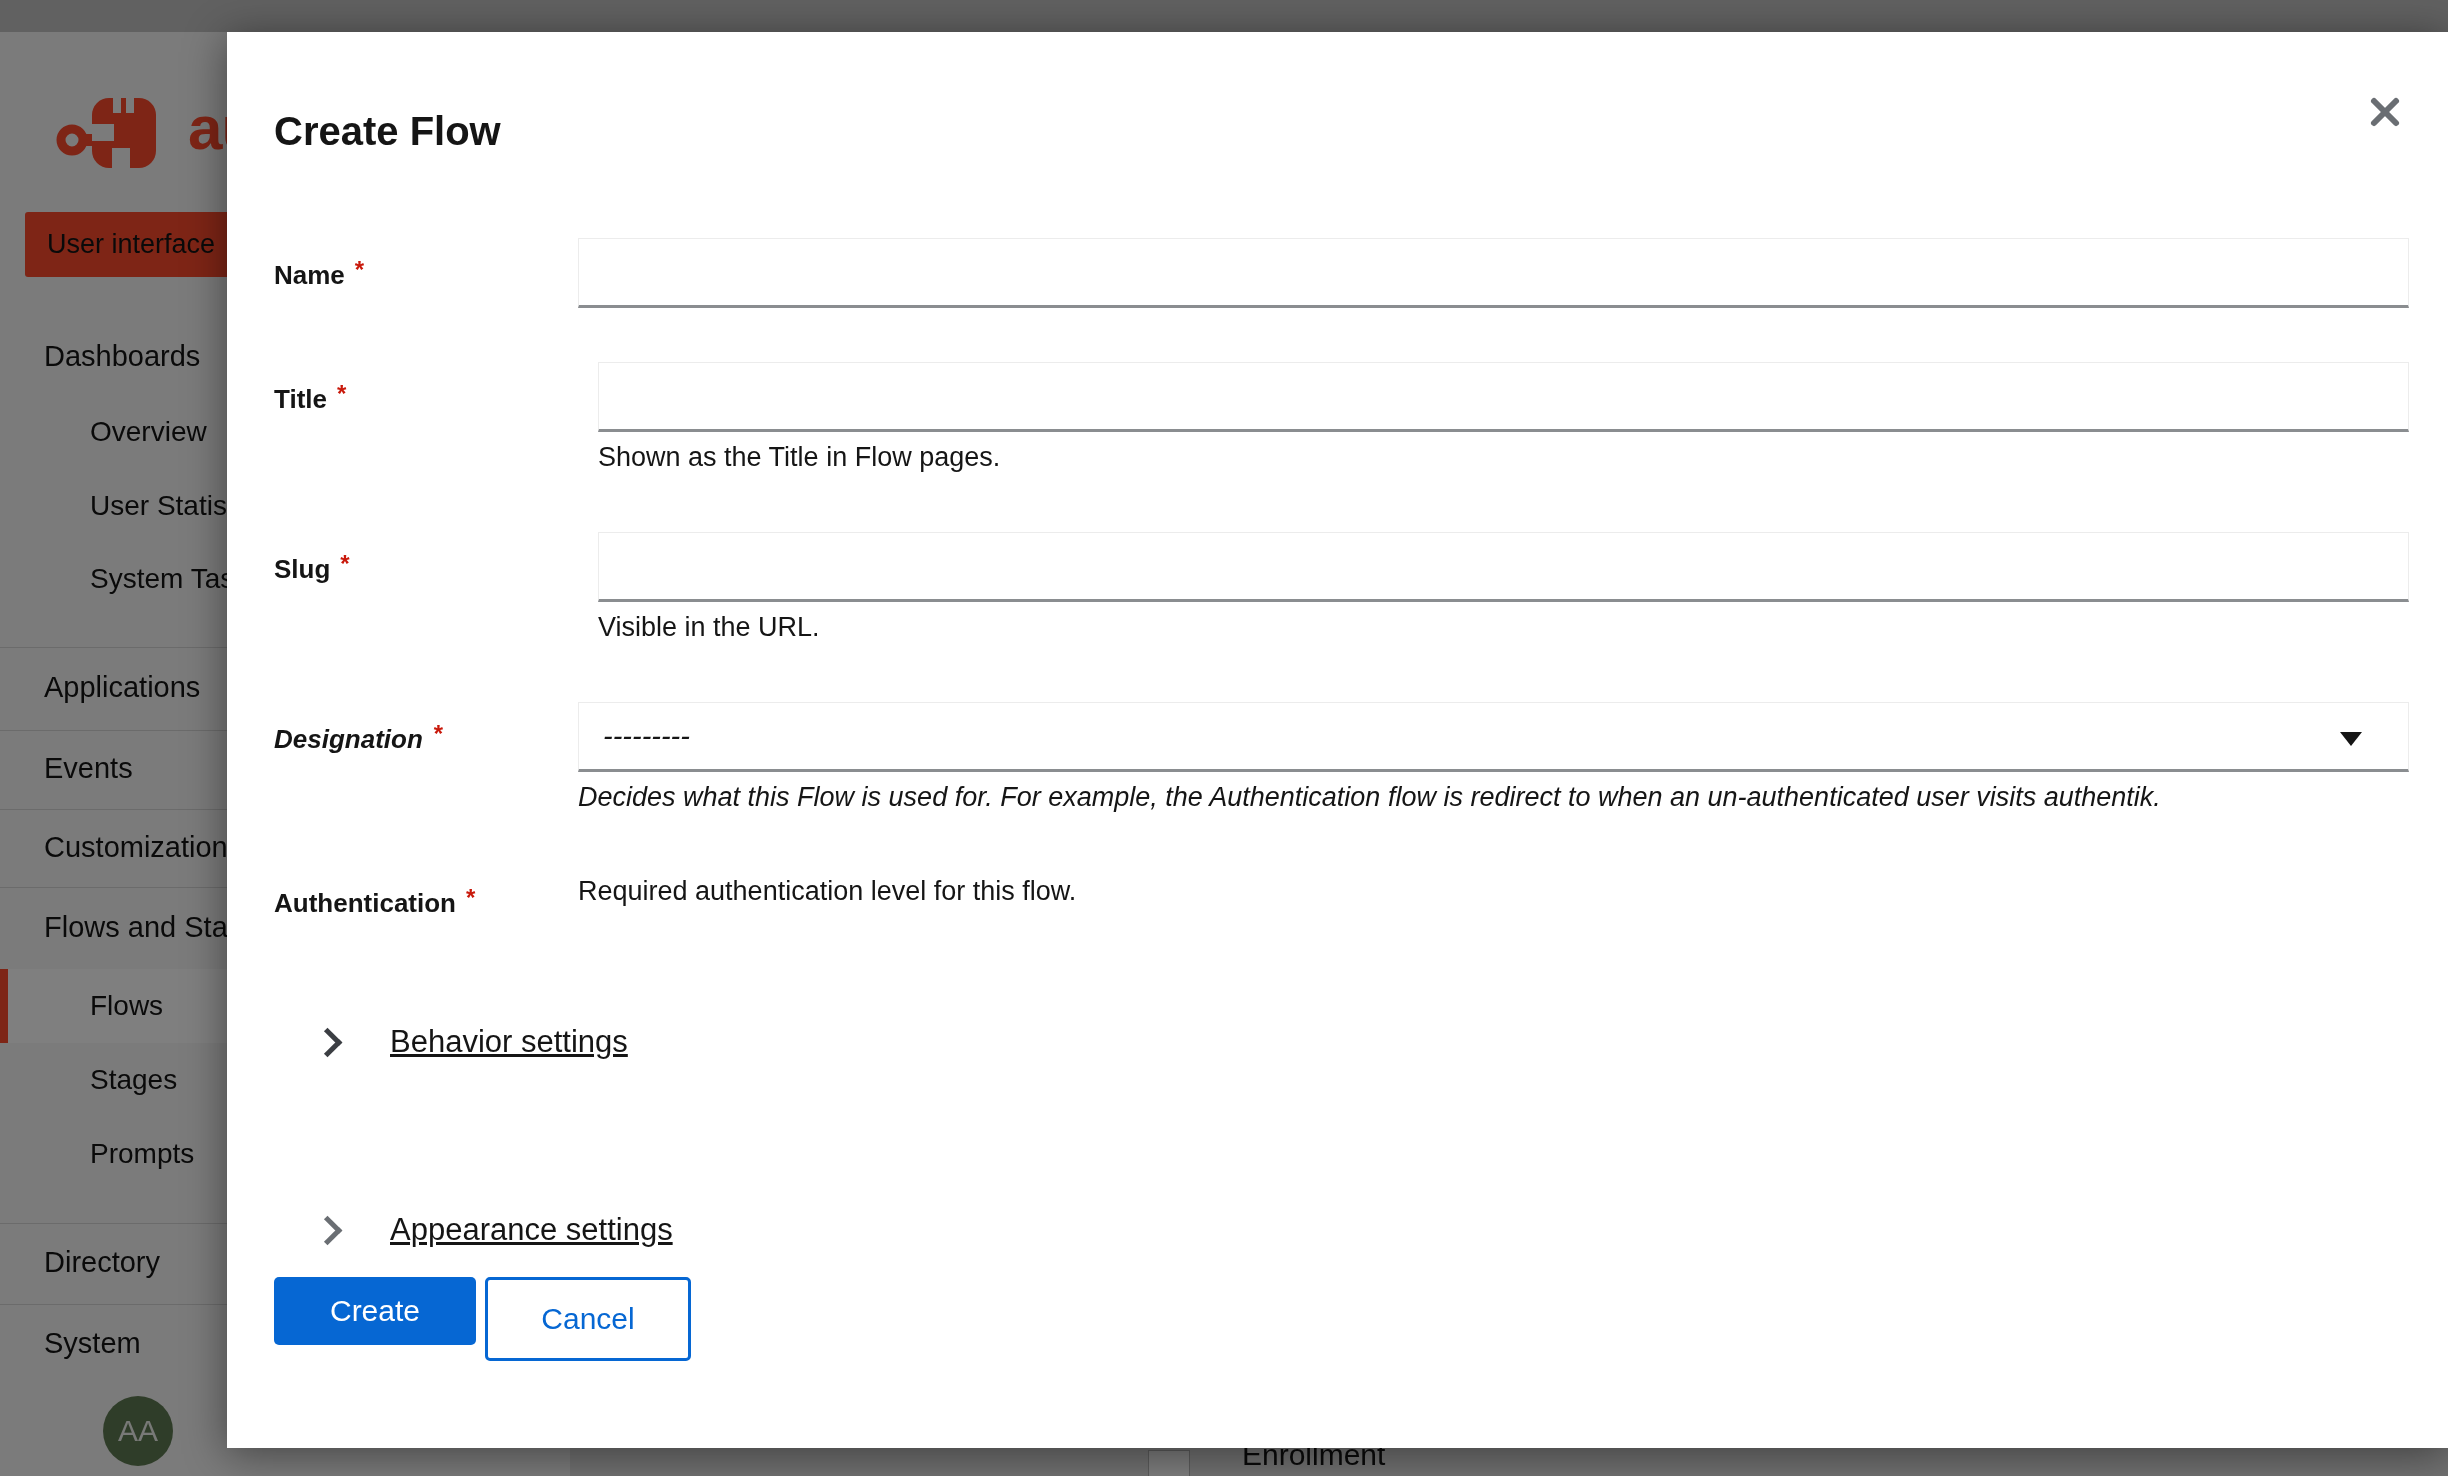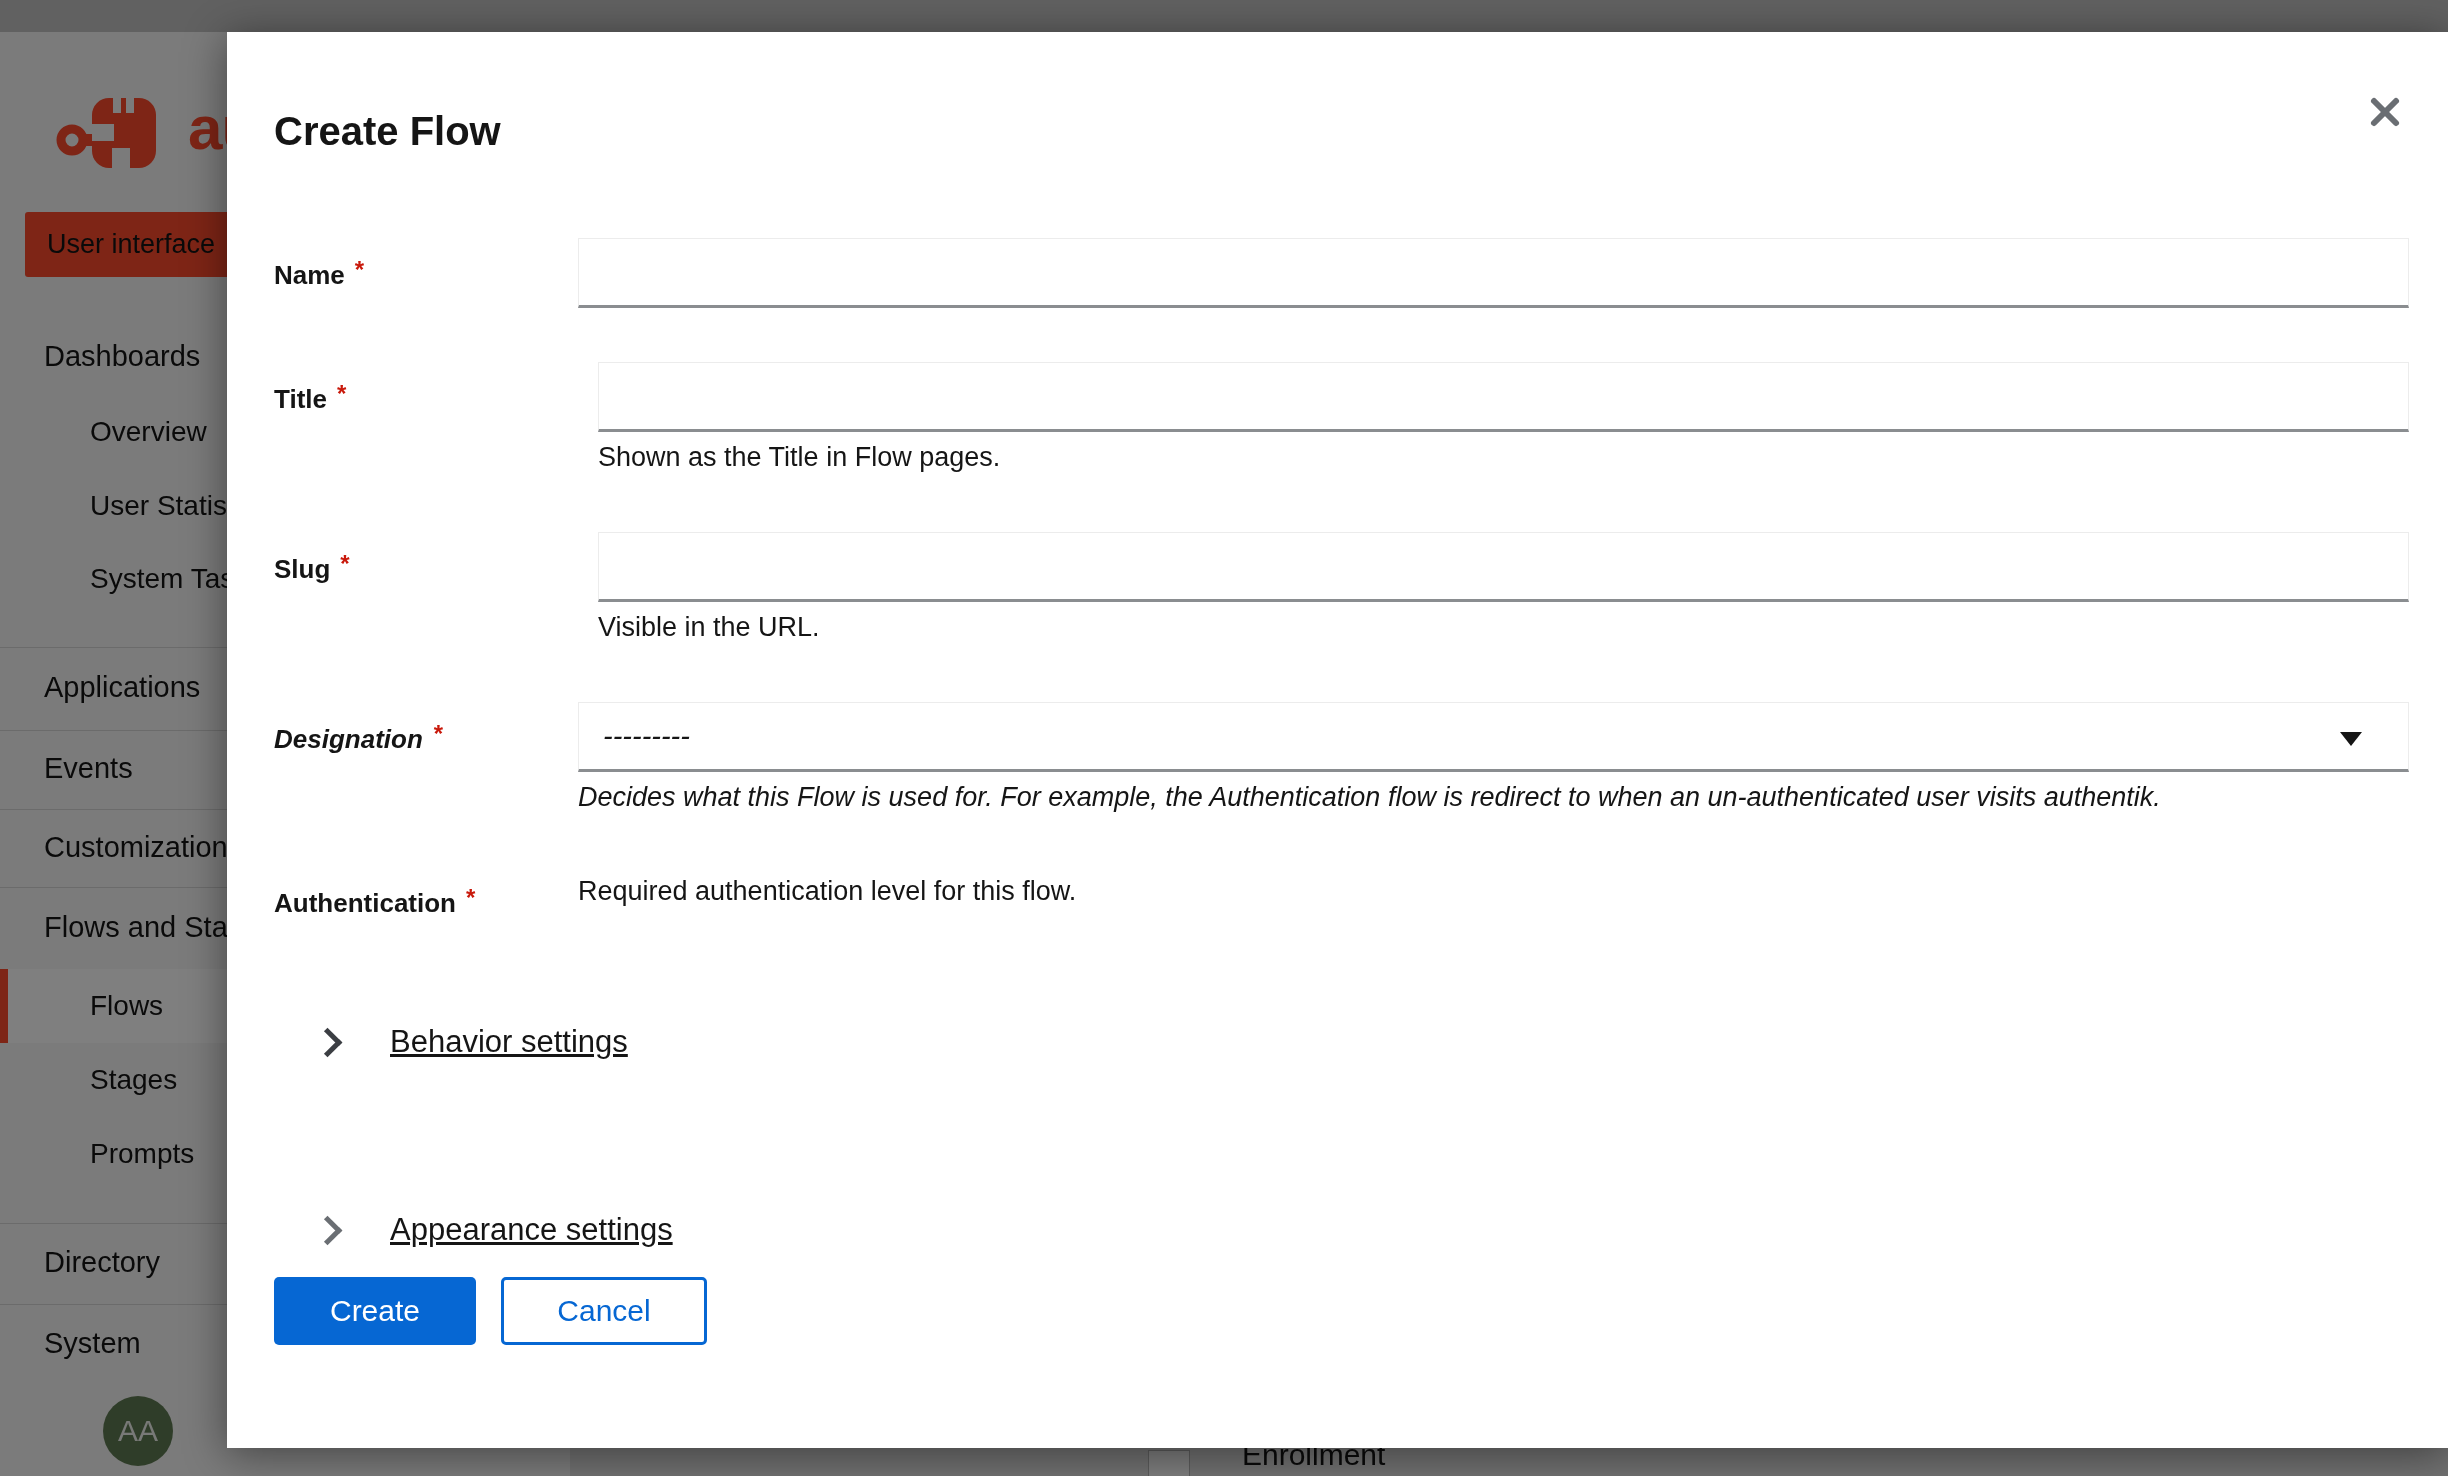--- a/index.html
+++ b/index.html
@@ -60,24 +60,24 @@
     border-left:11px solid transparent;border-right:11px solid transparent;
     border-top:14px solid #151515;}
   .help{margin-top:8px;font-size:27px;line-height:34px;color:#151515;}
   .gap54{margin-bottom:54px;} .gap58{margin-bottom:58px;gap:20px;} .gap52{margin-bottom:52px;font-style:italic;} .gap100{margin-bottom:100px;}
   .section-hdr{display:flex;align-items:center;height:46px;cursor:pointer;}
   .section-hdr .chev{width:16px;height:16px;border-top:5px solid #3b3e43;border-right:5px solid #3b3e43;
     transform:rotate(45deg);margin-left:43px;flex:none;}
   .section-hdr.dim .chev{border-color:#6a6e73;}
   .section-hdr .sec-label{margin-left:52px;font-size:31px;color:#151515;text-decoration:underline;}
   .sec-gap{margin-top:142px;}
-  .btn-row{margin-top:24px;display:flex;gap:16px;}
+  .btn-row{margin-top:24px;display:flex;}
   .btn-create{width:202px;height:68px;background:#0667d3;color:#ffffff;font-size:30px;border:none;
     border-radius:5px;cursor:pointer;font-family:"Liberation Sans","DejaVu Sans",sans-serif;}
-  .btn-cancel{width:206px;height:68px;margin-left:9px;background:#ffffff;color:#0667d3;font-size:30px;
+  .btn-cancel{width:206px;height:84px;margin-left:9px;background:#ffffff;color:#0667d3;font-size:30px;
     border:3px solid #0667d3;border-radius:5px;cursor:pointer;box-sizing:border-box;
     font-family:"Liberation Sans","DejaVu Sans",sans-serif;}
 </style>
 </head>
 <body>
 
 <div class="page">
   <div class="content">
     <div class="bg-checkbox"></div>
     <div class="bg-row-text">Enrollment</div>

